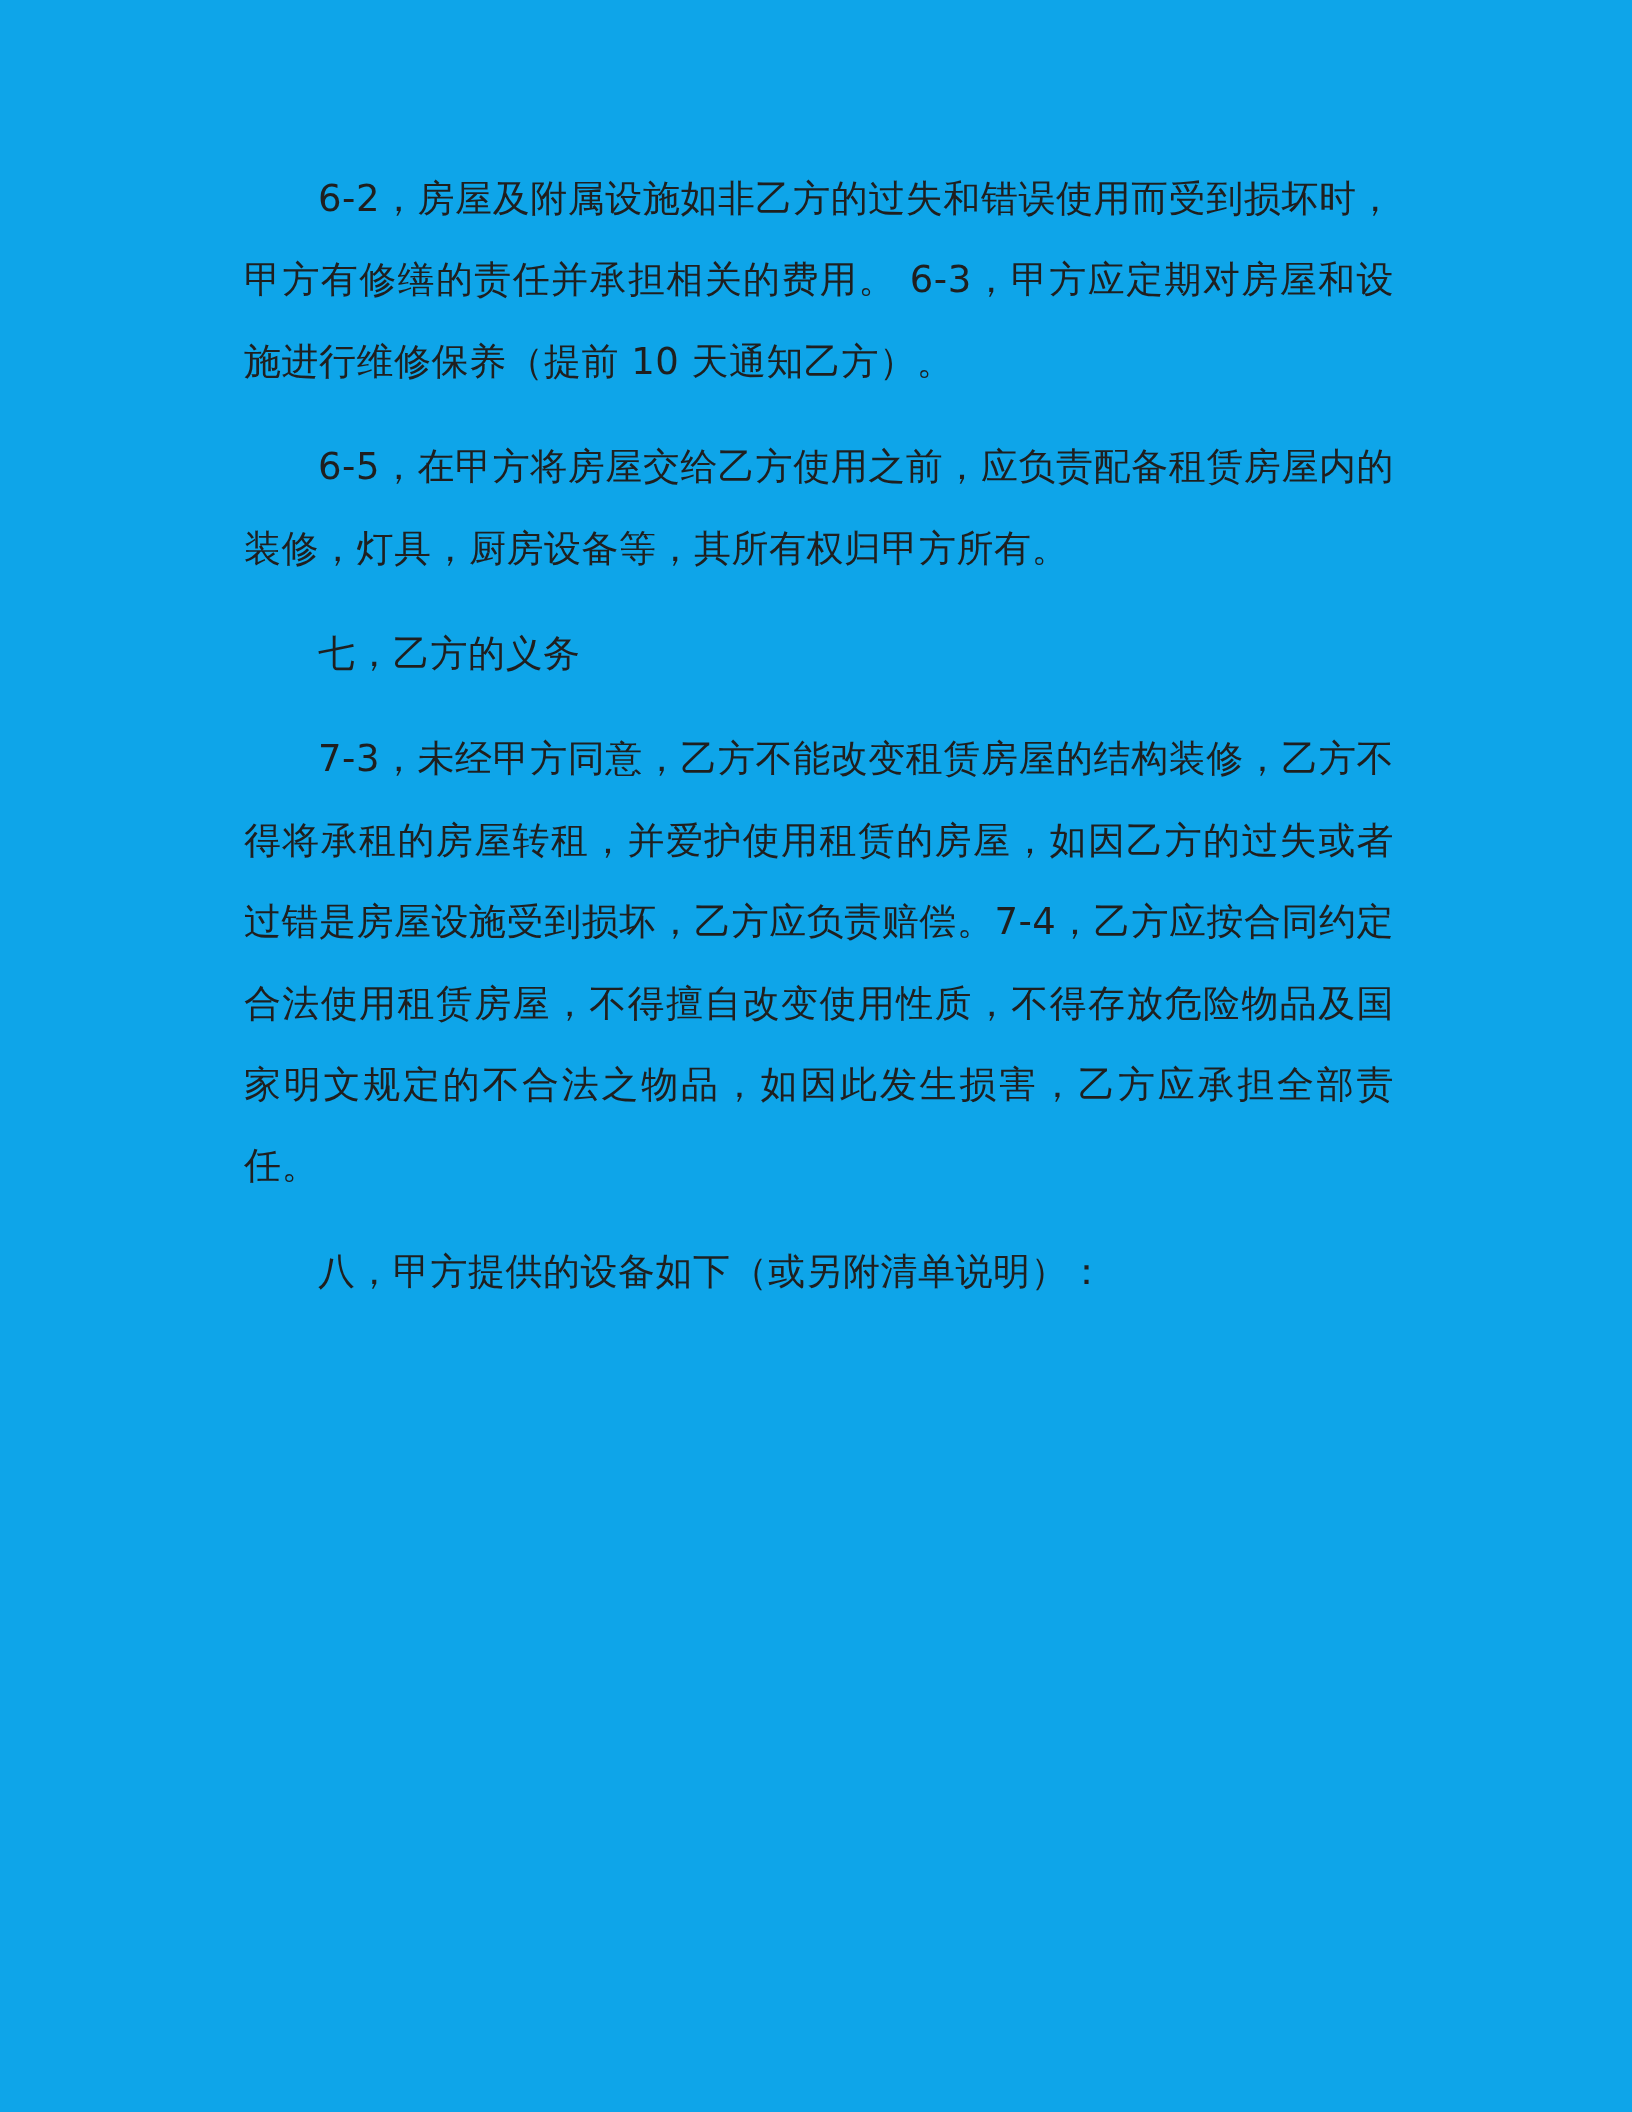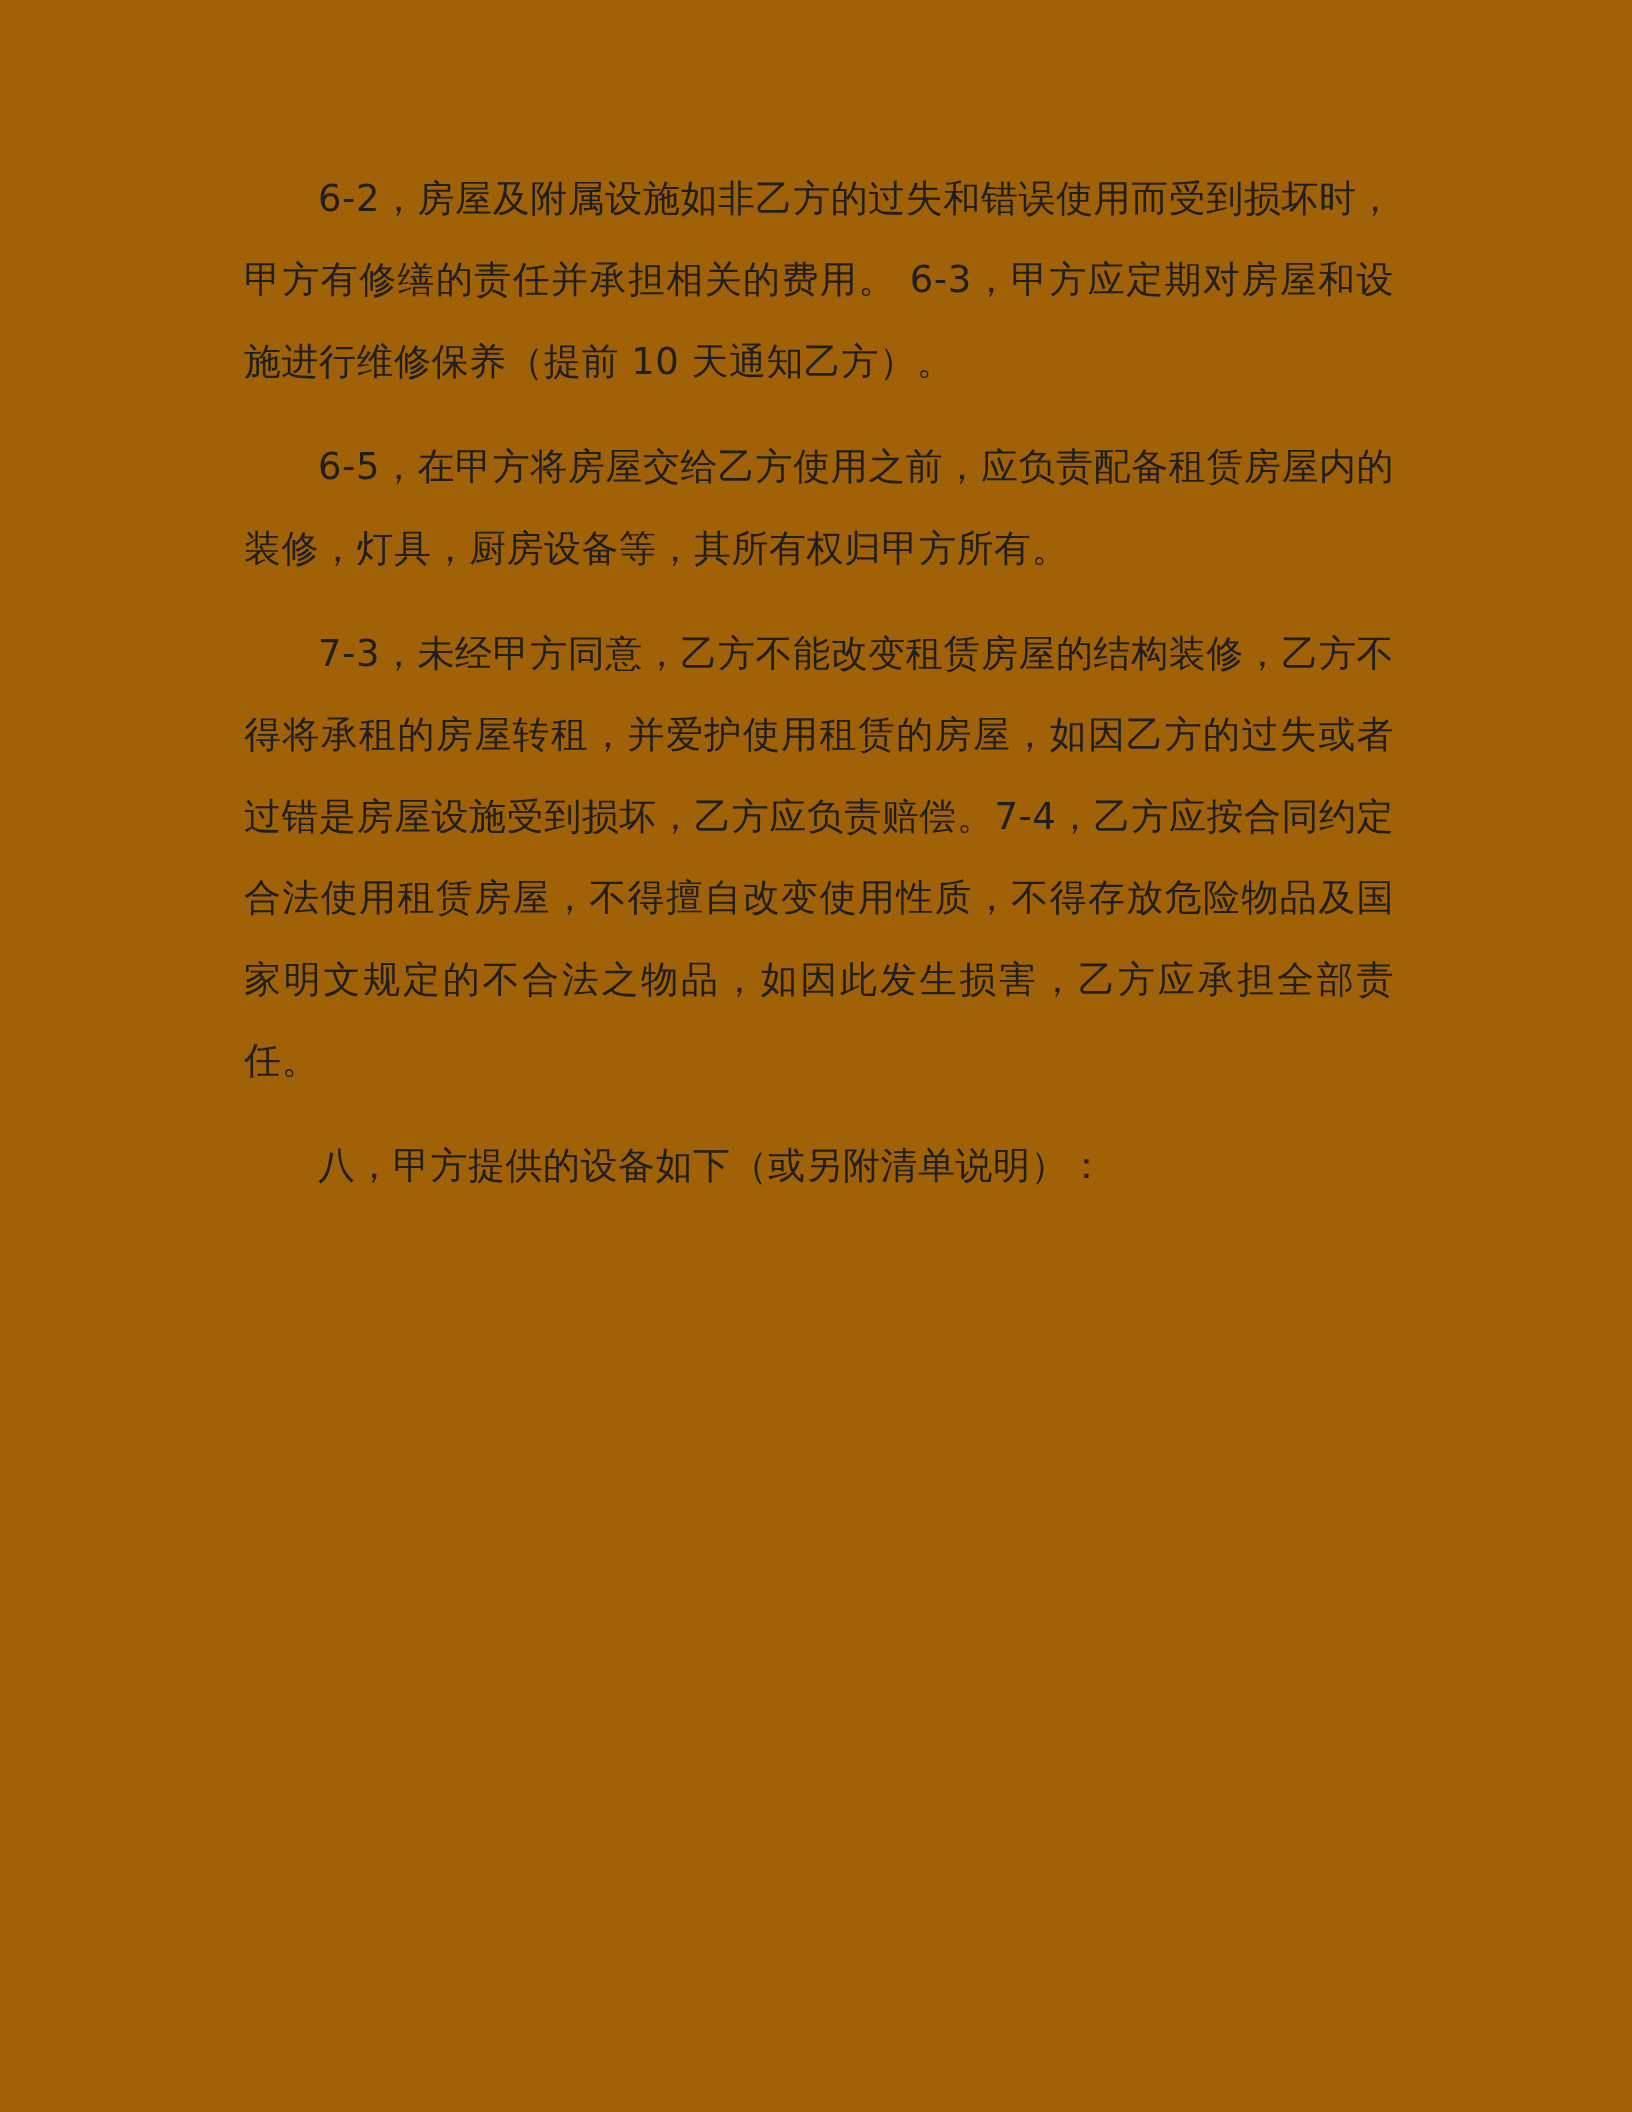--- a/index.html
+++ b/index.html
@@ -5,21 +5,21 @@
   html, body {
     margin: 0;
     padding: 0;
     background: #ffffff;
   }
   .page {
     position: relative;
     width: 1632px;
     height: 2112px;
     margin: 0 auto;
-    background: #a16207;
+    background: #0ea5e9;
     box-sizing: border-box;
     padding: 158px 238px 80px 244px;
     font-family: "DejaVu Sans", "Liberation Sans", sans-serif;
     color: #1f1f1f;
     overflow: hidden;
   }
   .doc-body p {
     margin: 0 0 24px 0;
     font-size: 37px;
     line-height: 2.2;
@@ -29,16 +29,17 @@
     word-break: break-all;
   }
 </style>
 </head>
 <body>
 
 <div class="page">
   <div class="doc-body">
     <p>6-2，房屋及附属设施如非乙方的过失和错误使用而受到损坏时，甲方有修缮的责任并承担相关的费用。 6-3，甲方应定期对房屋和设施进行维修保养（提前 10 天通知乙方）。</p>
     <p>6-5，在甲方将房屋交给乙方使用之前，应负责配备租赁房屋内的装修，灯具，厨房设备等，其所有权归甲方所有。</p>
+    <p>七，乙方的义务</p>
     <p>7-3，未经甲方同意，乙方不能改变租赁房屋的结构装修，乙方不得将承租的房屋转租，并爱护使用租赁的房屋，如因乙方的过失或者过错是房屋设施受到损坏，乙方应负责赔偿。7-4，乙方应按合同约定合法使用租赁房屋，不得擅自改变使用性质，不得存放危险物品及国家明文规定的不合法之物品，如因此发生损害，乙方应承担全部责任。</p>
     <p>八，甲方提供的设备如下（或另附清单说明）：</p>
   </div>
 </div>
 
 </body></html>

